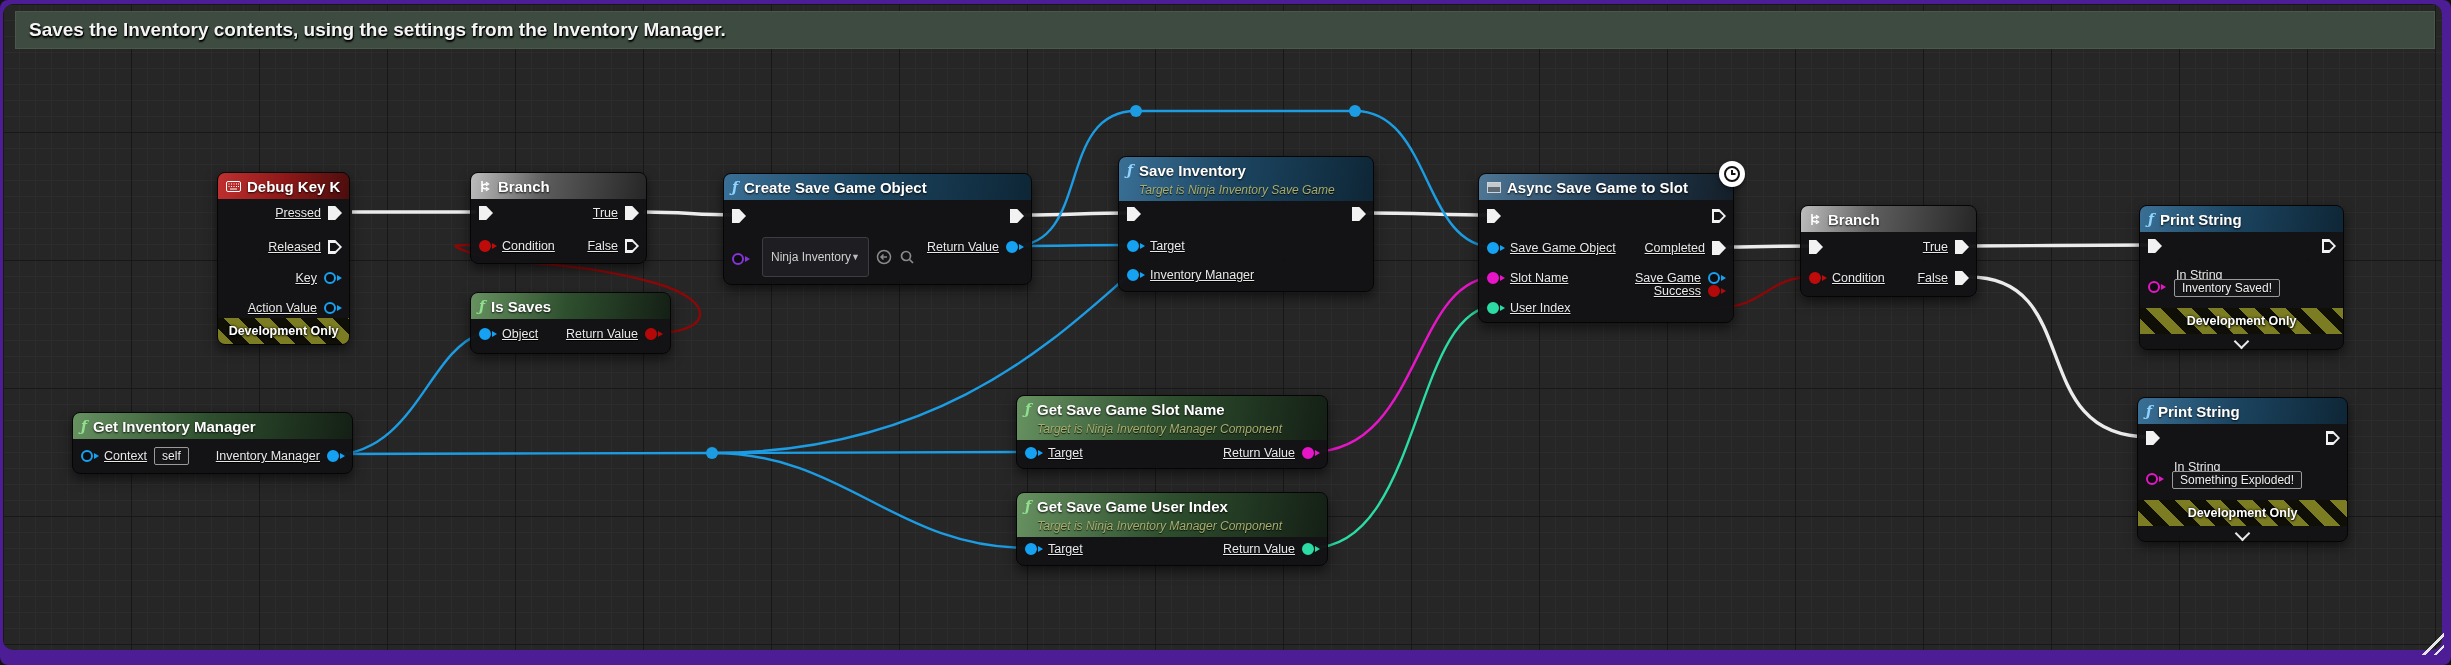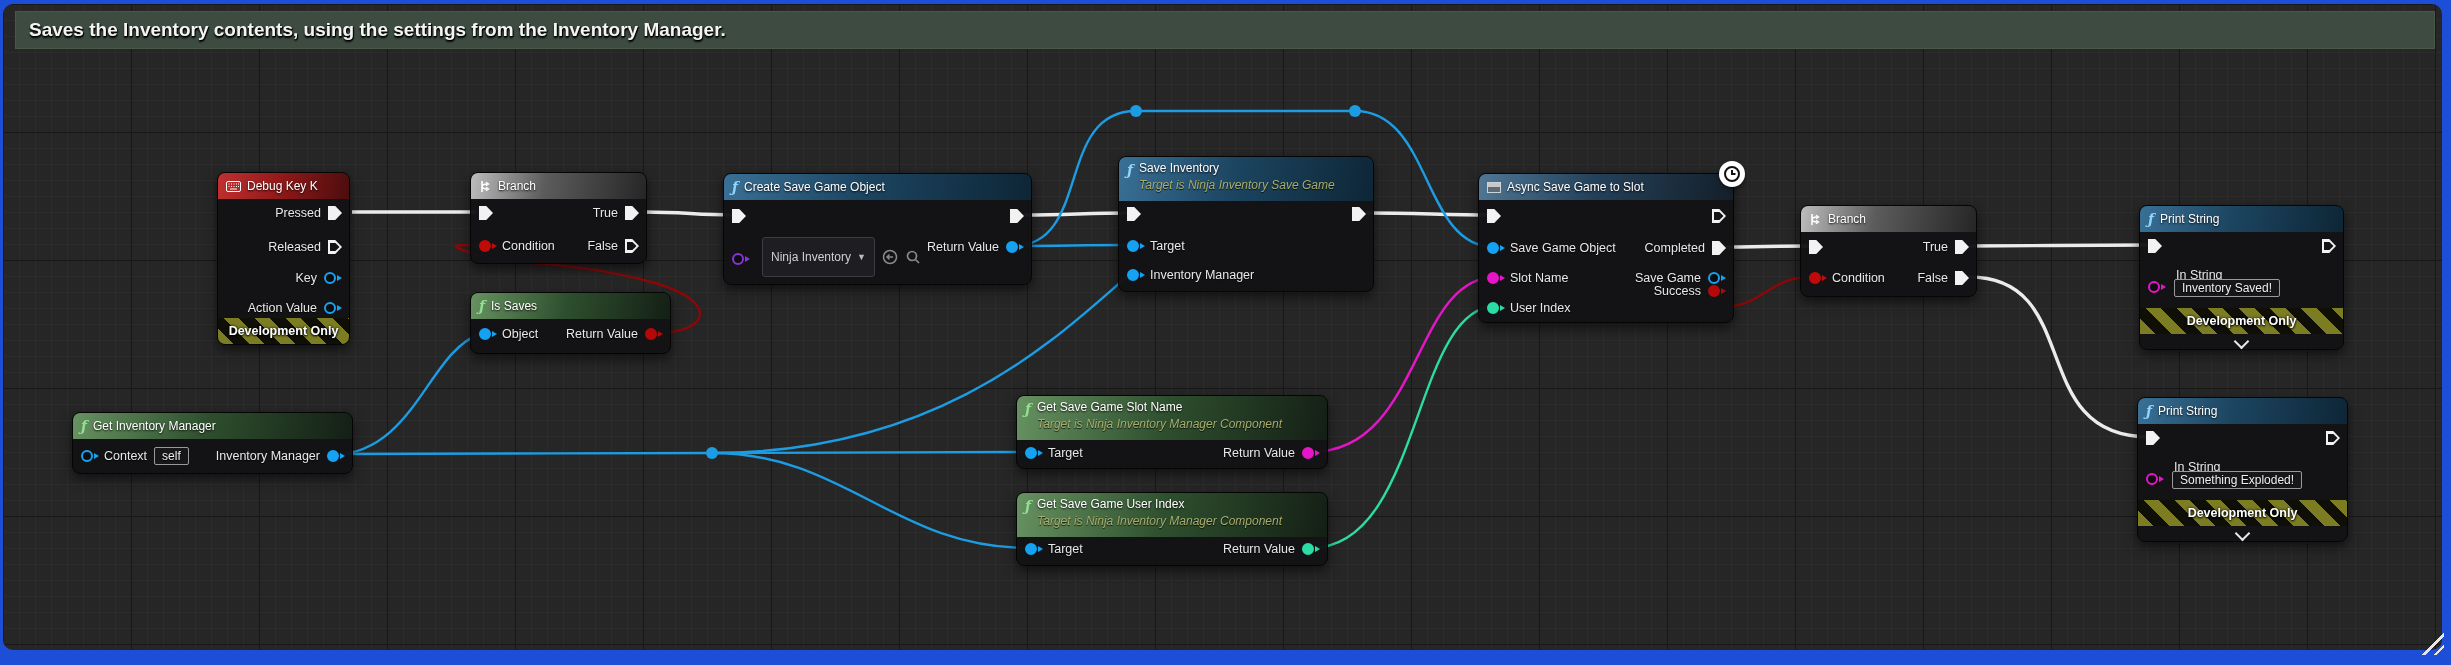--- a/index.html
+++ b/index.html
@@ -1,63 +1,63 @@
 <!DOCTYPE html>
 <html><head>
 <meta charset="utf-8">
 <style>
   html,body{margin:0;padding:0;background:#121212;}
-  .stage{position:relative;width:2451px;height:665px;background:#1d4ed8;overflow:hidden;
-         font-family:"Liberation Sans",sans-serif;-webkit-font-smoothing:antialiased;}
+  .stage{position:relative;width:2451px;height:665px;background:#4c1d95;overflow:hidden;
+         font-family:"Liberation Sans",sans-serif;border-radius:8px;-webkit-font-smoothing:antialiased;}
   .canvas{position:absolute;left:3px;top:4px;width:2439px;height:646px;border-radius:10px;
           background-color:#262626;
           background-image:
             linear-gradient(#181818 1.5px,transparent 1.5px),
             linear-gradient(90deg,#181818 1.5px,transparent 1.5px),
             linear-gradient(#2c2c2c 1px,transparent 1px),
             linear-gradient(90deg,#2c2c2c 1px,transparent 1px);
           background-size:128px 128px,128px 128px,16px 16px,16px 16px;}
   .banner{position:absolute;left:15px;top:11px;width:2420px;height:38px;background:#3d4b40;
           border:1px solid #48584b;box-sizing:border-box;display:flex;align-items:center;}
   .banner span{font-size:19px;font-weight:bold;color:#f4f4f4;padding-left:13px;
           text-shadow:0 2px 2px #000,1px 1px 1px #000;}
   svg.wires{position:absolute;left:0;top:0;pointer-events:none;}
   .node{position:absolute;background:rgba(19,19,22,0.97);border:1px solid #050506;border-radius:8px;
         box-shadow:0 5px 12px rgba(0,0,0,.55);box-sizing:border-box;}
   .hdr{position:absolute;left:0;top:0;right:0;height:26px;border-radius:7px 7px 0 0;
        display:flex;align-items:center;gap:6px;padding:0 8px;box-sizing:border-box;overflow:hidden;}
   .hdr.two{height:44px;align-items:flex-start;padding-top:3px;}
-  .hdr .ttl{font-size:12px;font-weight:normal;color:#fff;text-shadow:0 1px 2px rgba(0,0,0,.9);white-space:nowrap;}
+  .hdr .ttl{font-size:15px;font-weight:bold;color:#fff;text-shadow:0 1px 2px rgba(0,0,0,.9);white-space:nowrap;}
   .hdr .sub{font-size:12px;font-style:italic;color:#a8ad6d;text-shadow:0 1px 1px rgba(0,0,0,.8);white-space:nowrap;}
   .hcol{display:flex;flex-direction:column;line-height:1.45;}
   .hdr.blue{background:linear-gradient(100deg,#3a7096 0%,#1c4561 45%,#0e2636 100%);}
   .hdr.steel{background:linear-gradient(100deg,#4f7796 0%,#24415a 45%,#141f29 100%);}
   .hdr.green{background:linear-gradient(100deg,#679261 0%,#2e4f2e 48%,#141f15 100%);}
   .hdr.gray{background:linear-gradient(100deg,#bdbdbd 0%,#5c5c5c 42%,#262626 100%);}
   .hdr.red{background:linear-gradient(100deg,#c13030 0%,#8e1818 50%,#4b0d0d 100%);}
   .fico{font-family:"DejaVu Serif",serif;font-style:italic;font-weight:bold;font-size:14px;line-height:1;}
   .fico.b{color:#8fd4ff;} .fico.g{color:#8fe08f;}
   .prow{position:absolute;display:flex;align-items:center;gap:7px;height:22px;}
   .prow.right{flex-direction:row;}
-  .plbl{font-size:12.5px;color:#e8e8e8;text-shadow:0 1px 1px #000;white-space:nowrap;}
+  .plbl{font-size:12.5px;color:#e8e8e8;text-shadow:0 1px 1px #000;white-space:nowrap;text-decoration:underline;}
   .exec{position:relative;width:14px;height:14px;background:#f2f2f2;
         clip-path:polygon(0 0,52% 0,100% 50%,52% 100%,0 100%);flex:0 0 auto;}
   .exec.hollow::after{content:"";position:absolute;left:2px;top:2.6px;width:9.5px;height:8.8px;
         background:#131316;clip-path:polygon(0 0,52% 0,100% 50%,52% 100%,0 100%);}
   .circ{position:relative;width:8px;height:8px;border-radius:50%;border:2.5px solid var(--c);flex:0 0 auto;margin-right:4px;}
   .circ.filled{background:var(--c);} .circ.hollow{background:#0d0d10;}
   .circ::after{content:"";position:absolute;right:-8px;top:50%;transform:translateY(-50%);
         border-left:5px solid var(--c);border-top:3.5px solid transparent;border-bottom:3.5px solid transparent;}
   .devonly{position:absolute;left:0;right:0;height:26px;display:flex;align-items:center;justify-content:center;
         background:repeating-linear-gradient(45deg,#7c7c22 0 11px,#0f0f08 11px 22px);}
   .devonly span{font-size:12.5px;font-weight:bold;color:#fff;text-shadow:0 1px 2px #000,0 0 3px #000;}
   .devonly.bot{bottom:0;border-radius:0 0 7px 7px;}
   .tbox{background:#17171a;border:1px solid #9a9a9a;border-radius:2px;color:#efefef;font-size:12px;
         padding:1px 7px;white-space:nowrap;text-shadow:0 1px 1px #000;}
-  .drop{display:flex;align-items:center;gap:6px;background:#1e1e22;border:1px solid #3c3c42;border-radius:3px;
+  .drop{display:flex;align-items:center;background:#1e1e22;border:1px solid #3c3c42;border-radius:3px;
         color:#cfcfcf;font-size:12px;padding:12px 8px;white-space:nowrap;}
   .drop .car{font-size:9px;color:#bbb;}
   .chev{width:9px;height:9px;border-right:2.5px solid #e8e8e8;border-bottom:2.5px solid #e8e8e8;
         transform:rotate(45deg);margin-top:-4px;}
   .chevwrap{position:absolute;left:0;right:0;bottom:2px;display:flex;justify-content:center;}
   .badge{position:absolute;right:-12px;top:-13px;width:26px;height:26px;border-radius:50%;background:#fff;
         display:flex;align-items:center;justify-content:center;box-shadow:0 2px 4px rgba(0,0,0,.5);}
   .winico{width:14px;height:11px;background:#5f6a72;border:1px solid #cfd3d6;box-sizing:border-box;}
   .winico::before{content:"";display:block;height:4px;background:#c3c9cd;}
   .gicon{color:#9a9a9a;display:flex;align-items:center;}

